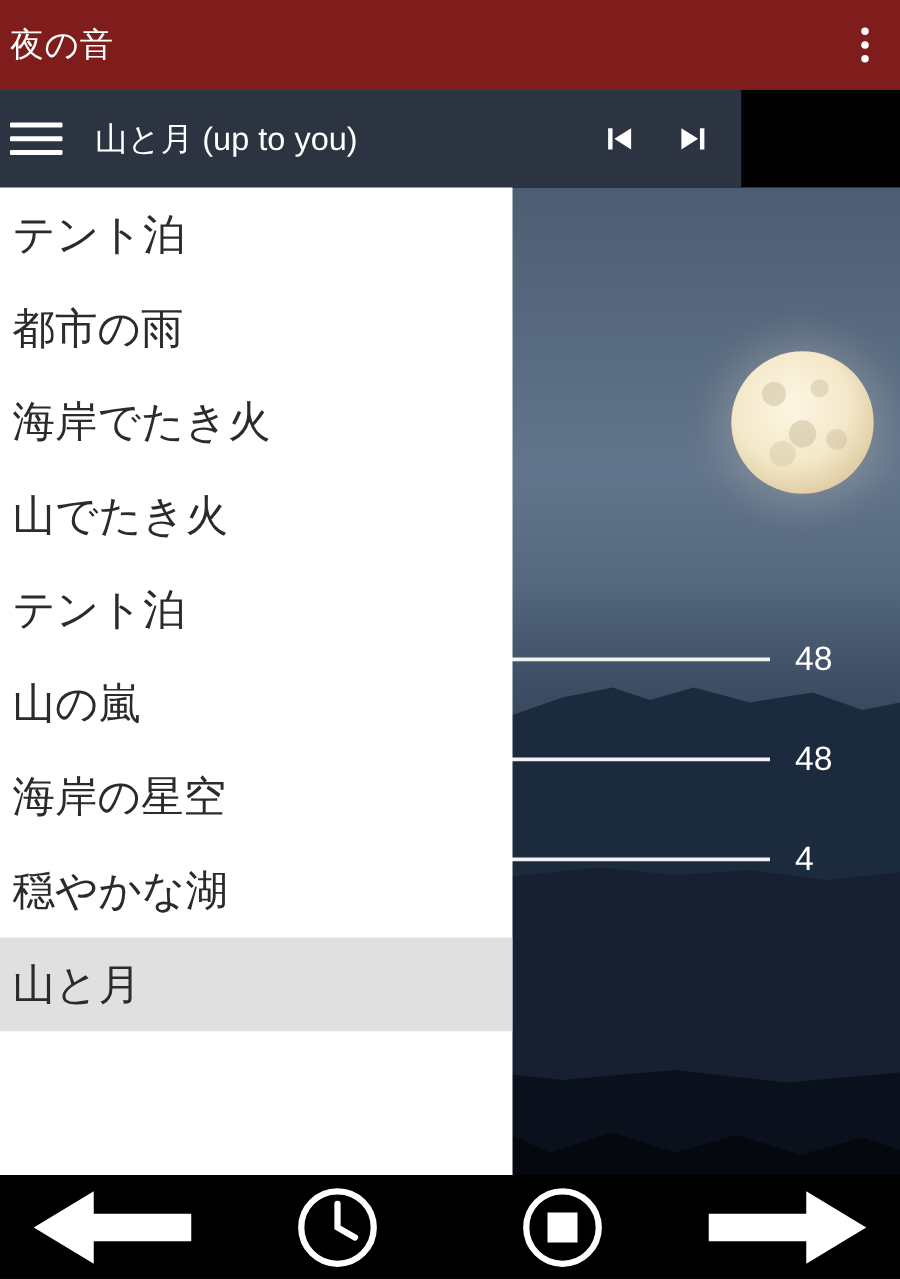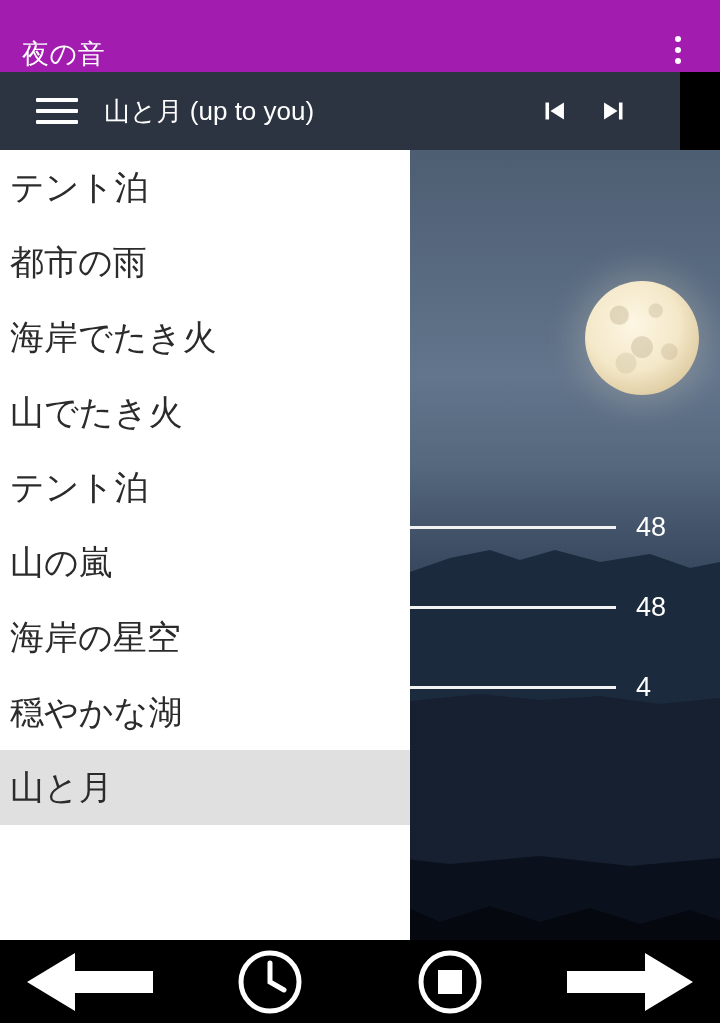--- a/index.html
+++ b/index.html
@@ -12,23 +12,23 @@
   #app {
     position: relative;
     width: 720px; height: 1023px;
     overflow: hidden;
   }
 
   
   .appbar {
     position: absolute; top: 0; left: 0;
     width: 720px; height: 72px;
-    background: #a21caf;
-    display: flex; align-items: flex-end;
-    padding: 0 22px;
+    background: #7f1d1d;
+    display: flex; align-items: center;
+    padding: 0 8px;
   }
   .appbar-title {
     color: #ffffff;
     font-size: 27px;
     letter-spacing: .5px;
     flex: 1;
   }
   .overflow-dots {
     width: 40px; height: 44px;
     display: flex; flex-direction: column;
@@ -37,24 +37,24 @@
   }
   .overflow-dots span {
     display: block;
     width: 6px; height: 6px; border-radius: 50%;
     background: #ffffff;
   }
 
   
   .playerbar {
     position: absolute; top: 72px; left: 0;
-    width: 680px; height: 78px;
+    width: 593px; height: 78px;
     background: #2b3440;
     display: flex; align-items: center;
-    padding: 0 36px;
+    padding: 0 8px;
   }
   .hamburger {
     width: 46px; height: 46px;
     display: flex; flex-direction: column;
     justify-content: center; gap: 7px;
     margin-right: 22px;
   }
   .hamburger span {
     display: block; height: 4px; width: 42px;
     background: #ffffff; border-radius: 1px;

